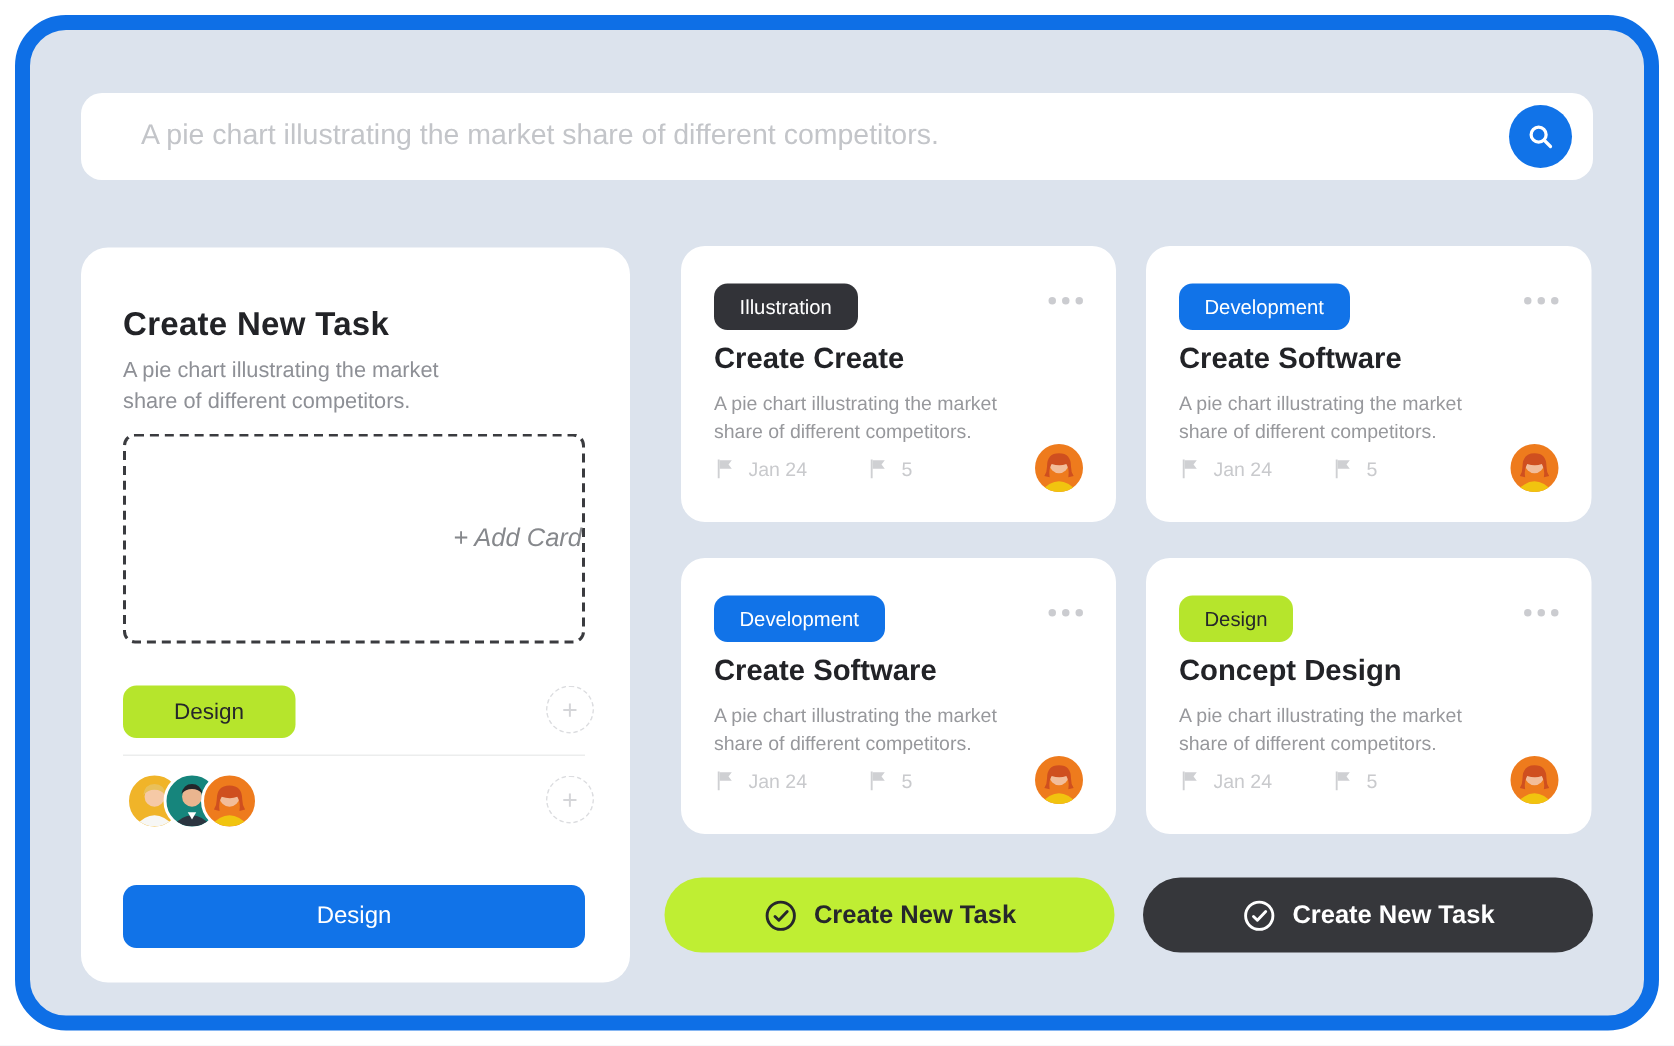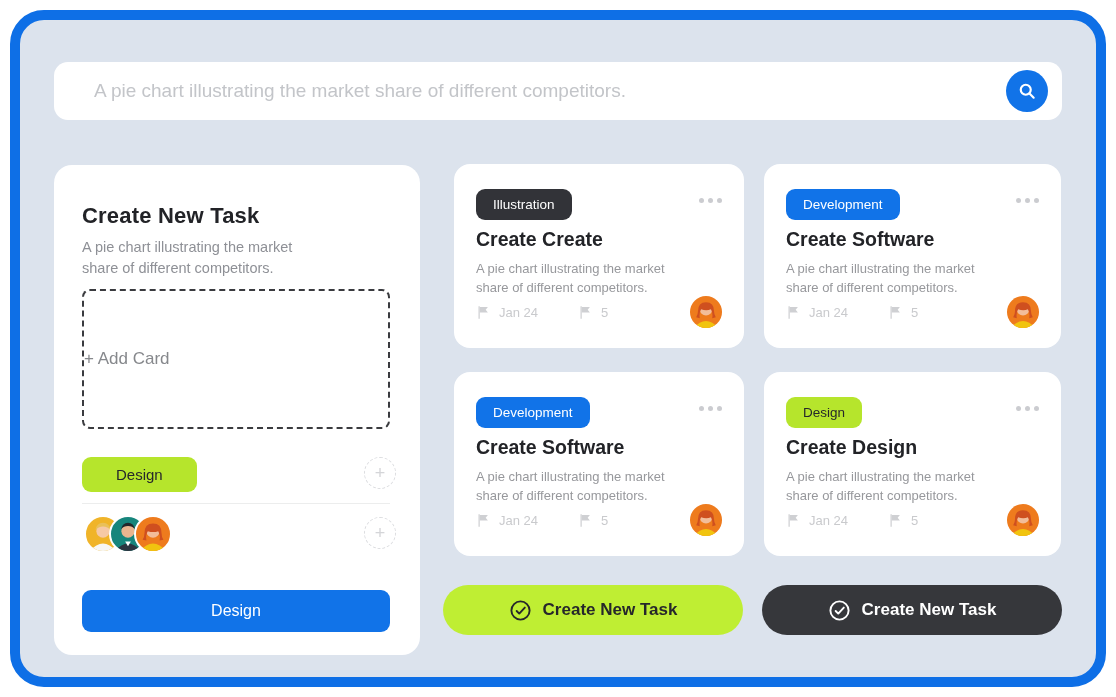--- a/index.html
+++ b/index.html
@@ -27,22 +27,22 @@
   
   .left-panel {
     position:absolute; left:34px; top:145px; width:366px; height:490px;
     background:#ffffff; border-radius:18px;
   }
   .lp-title { position:absolute; left:28px; top:38px; font-size:22px; font-weight:bold; color:#222327; letter-spacing:.2px; }
   .lp-desc  { position:absolute; left:28px; top:72px; width:250px; font-size:14.5px; line-height:21px; color:#8e9096; }
   .add-card {
     position:absolute; left:28px; top:124px; width:308px; height:140px;
     border:2px dashed #3a3b3f; border-radius:8px;
-    display:flex; align-items:center; justify-content:flex-start;
-    font-size:17px; color:#86888c; cursor:pointer; background:transparent;
+    display:flex; align-items:center; justify-content:flex-end;
+    font-size:17px; color:#86888c; cursor:pointer; background:transparent;font-style:italic;
   }
   .lp-tag {
     position:absolute; left:28px; top:292px; height:35px; padding:0 34px;
     border:none; border-radius:9px; font-size:15px; color:#26272b; cursor:pointer;
     display:flex; align-items:center;
   }
   .plus-circle {
     position:absolute; width:32px; height:32px; border:1.5px dashed #dcdde0;
     border-radius:50%; background:transparent; color:#d4d5d8; font-size:18px;
     display:flex; align-items:center; justify-content:center; cursor:pointer; font-weight:300;
@@ -284,21 +284,21 @@
 
   <div class="card c3">
     <button class="badge" style="background: rgb(182, 229, 44); color: rgb(38, 39, 43);">
         <span>Design</span>
       </button>
     <div class="dots">
         <i></i>
         <i></i>
         <i></i>
       </div>
-    <div class="card-title">Create Design</div>
+    <div class="card-title">Concept Design</div>
     <div class="card-desc">A pie chart illustrating the market share of different competitors.</div>
     <div class="card-foot">
       <span class="foot-item">
         <span style="display:flex;">
             <svg width="15" height="15" viewBox="0 0 24 24" fill="#cfd0d3">
               <path d="M4 2h2v20H4z"></path>
               <path d="M6 3h13l-3.5 4.5L19 12H6z"></path>
             </svg>
           </span>
         <span>Jan 24</span>

